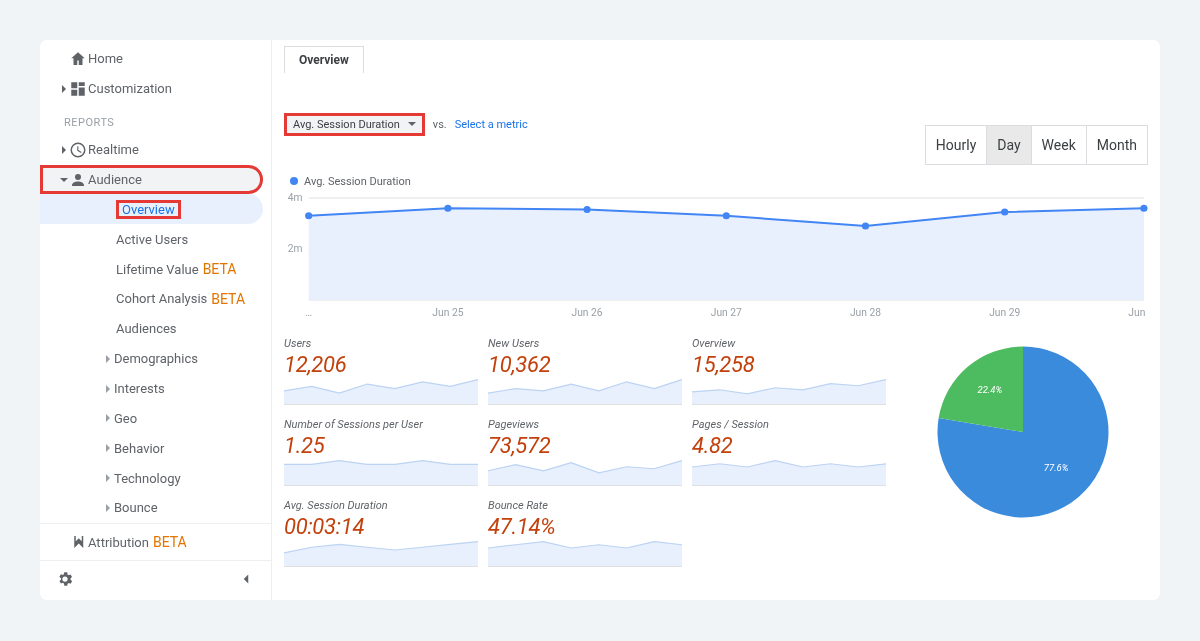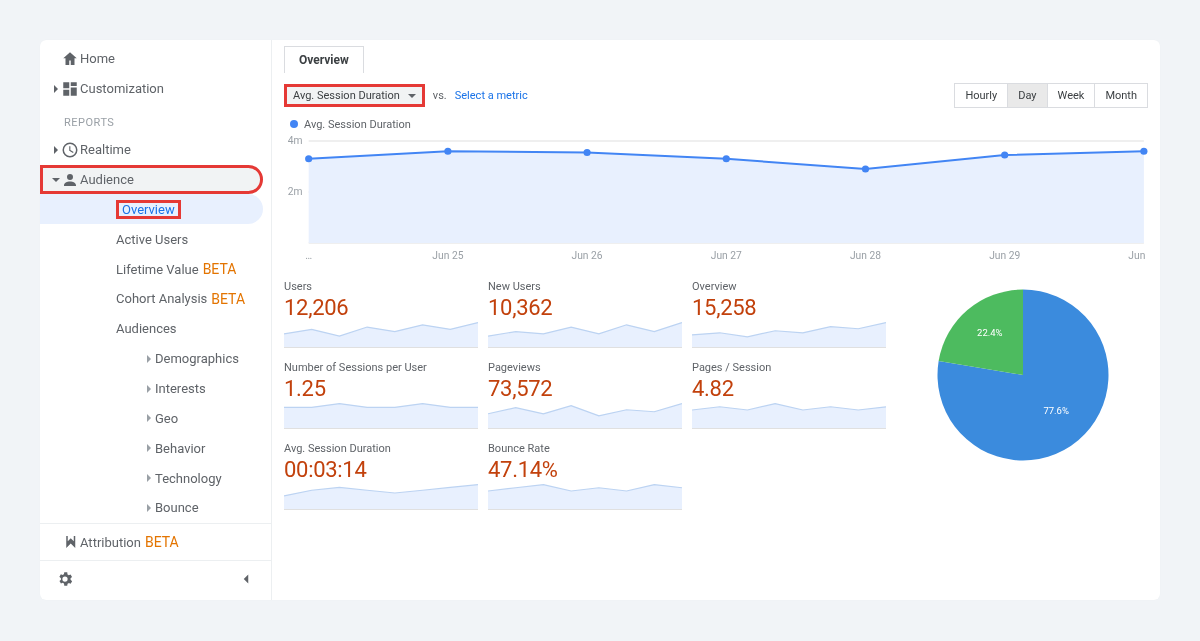--- a/index.html
+++ b/index.html
@@ -28,21 +28,21 @@
     flex-direction: column;
     padding-top: 4px;
   }
   .nav-item, .nav-subitem {
     display: flex;
     align-items: center;
     height: 36px;
     cursor: pointer;
     color: #5f6368;
   }
-  .nav-item { padding-left: 12px; }
+  .nav-item { padding-left: 20px; }
   .nav-item svg.arrow { width: 8px; height: 8px; fill: #5f6368; flex-shrink: 0; }
   .nav-item .spacer { width: 8px; }
   .nav-item .icon { width: 20px; display: flex; justify-content: center; }
   .nav-item .icon svg { width: 18px; height: 18px; fill: #5f6368; }
   .nav-section-header {
     font-size: 11px;
     letter-spacing: .5px;
     color: #9aa0a6;
     padding: 12px 0 6px 24px;
   }
@@ -50,21 +50,21 @@
     background: #f1f3f4;
     border-radius: 0 18px 18px 0;
     margin-right: 8px;
   }
   .hl-red { outline: 3px solid #e53935; outline-offset: -3px; }
   .nav-subitem {
     padding-left: 76px;
     font-size: 13px;
     cursor: pointer;
   }
-  .nav-subitem.has-arrow { padding-left: 66px; gap: 4px; margin-left: 41px; }
+  .nav-subitem.has-arrow { padding-left: 66px; gap: 4px; }
   .nav-subitem.has-arrow::before {
     content: "";
     border-left: 4px solid #9aa0a6;
     border-top: 4px solid transparent;
     border-bottom: 4px solid transparent;
   }
   .nav-subitem.overview {
     background: #e8f0fe;
     color: #1a73e8;
     border-radius: 0 18px 18px 0;
@@ -123,39 +123,40 @@
     border-top: 4px solid #5f6368;
     border-left: 4px solid transparent;
     border-right: 4px solid transparent;
   }
   .vs { font-size: 11px; color: #5f6368; text-align: right; }
   .select-metric { font-size: 11px; color: #1a73e8; cursor: pointer; }
   .range-group { margin-left: auto; display: flex; }
   .range-btn {
     border: 1px solid #dadce0;
     border-left: none;
-    padding: 5px 10px;
-    font-size: 11px;
+    padding: 11px 10px;
+    font-size: 14px;
     background: #fff;
     cursor: pointer;
+    margin-top: 42px;
   }
   .range-btn:first-child { border-left: 1px solid #dadce0; }
   .range-btn.active { background: #e9e9e9; }
 
   .chart-wrap { padding: 0 12px; }
   .legend-dot { width: 8px; height: 8px; border-radius: 50%; display: inline-block; background: #4285f4; margin-right: 6px; }
   .chart-legend { font-size: 11px; color: #5f6368; margin: 0 0 4px 6px; }
   svg.line-chart { width: 100%; height: 130px; }
   .line-axis { stroke: #e0e0e0; stroke-width: 1; }
   .line-area { fill: #e8f0fe; }
   .line-path { stroke: #4285f4; stroke-width: 2; fill: none; }
   .line-dot { fill: #4285f4; }
   .axis-text { font-size: 10px; fill: #9aa0a6; }
 
-  .below { display: flex; padding: 12px; gap: 12px; }
+  .below { display: flex; padding: 12px; gap: 12px; font-style: italic; }
   .metrics-grid {
     flex: 1;
     display: grid;
     grid-template-columns: repeat(3, 1fr);
     gap: 10px;
   }
   .metric-card { cursor: pointer; }
   .metric-card .label { font-size: 11px; color: #5f6368; margin-bottom: 2px; }
   .metric-card .value { font-size: 22px; color: #c2410c; letter-spacing: -.3px; }
   .spark { width: 100%; height: 26px; margin-top: 2px; border-bottom: 1px solid #e0e0e0; }

